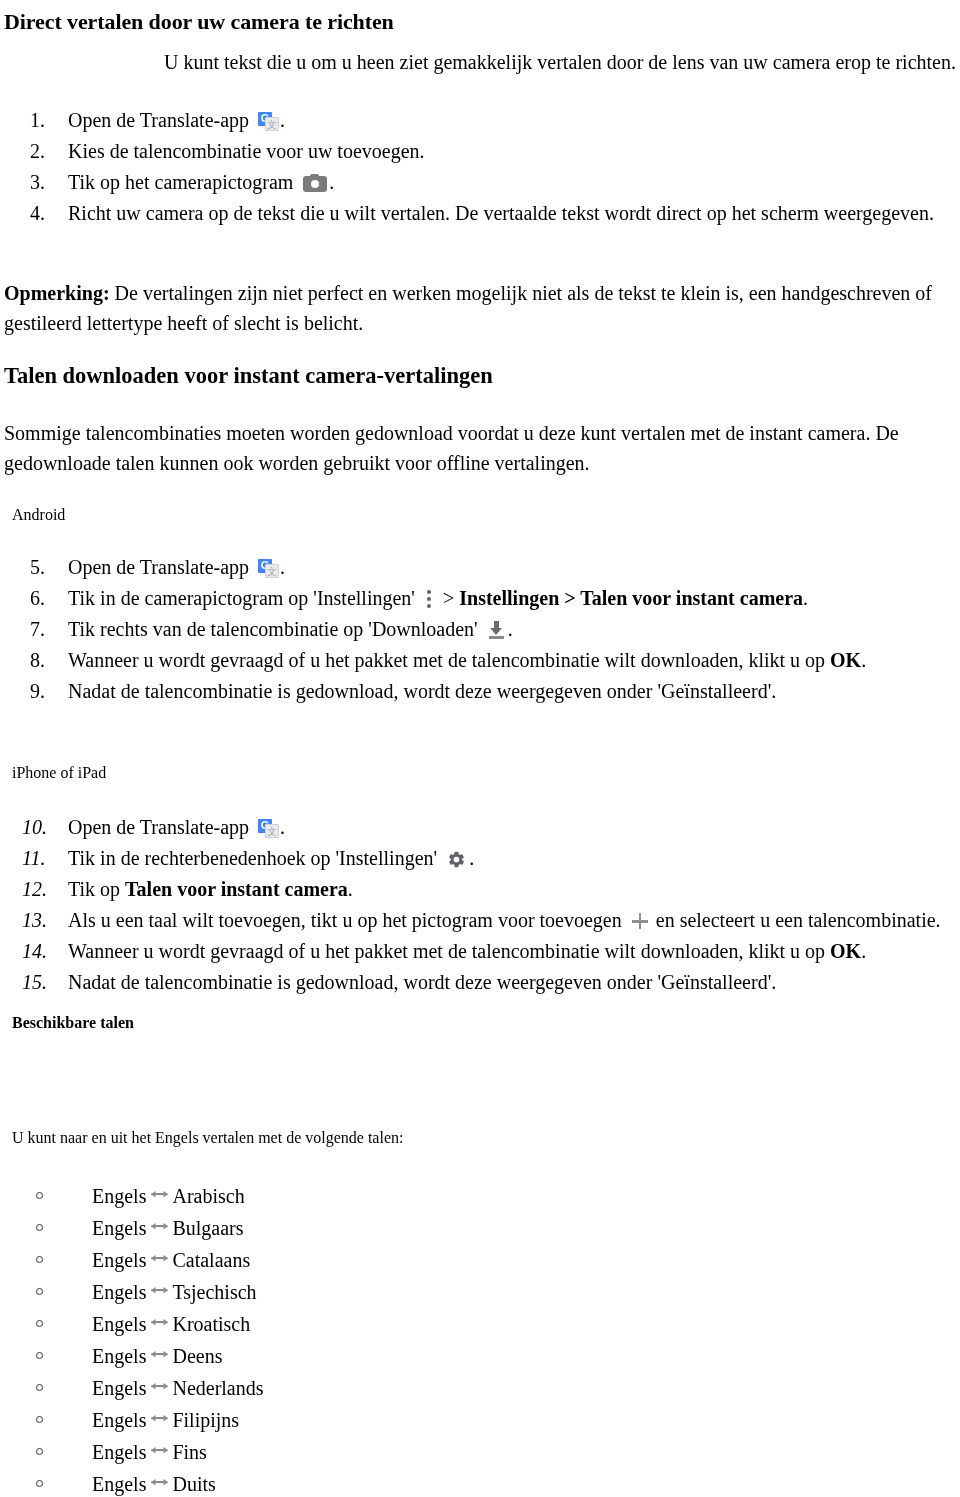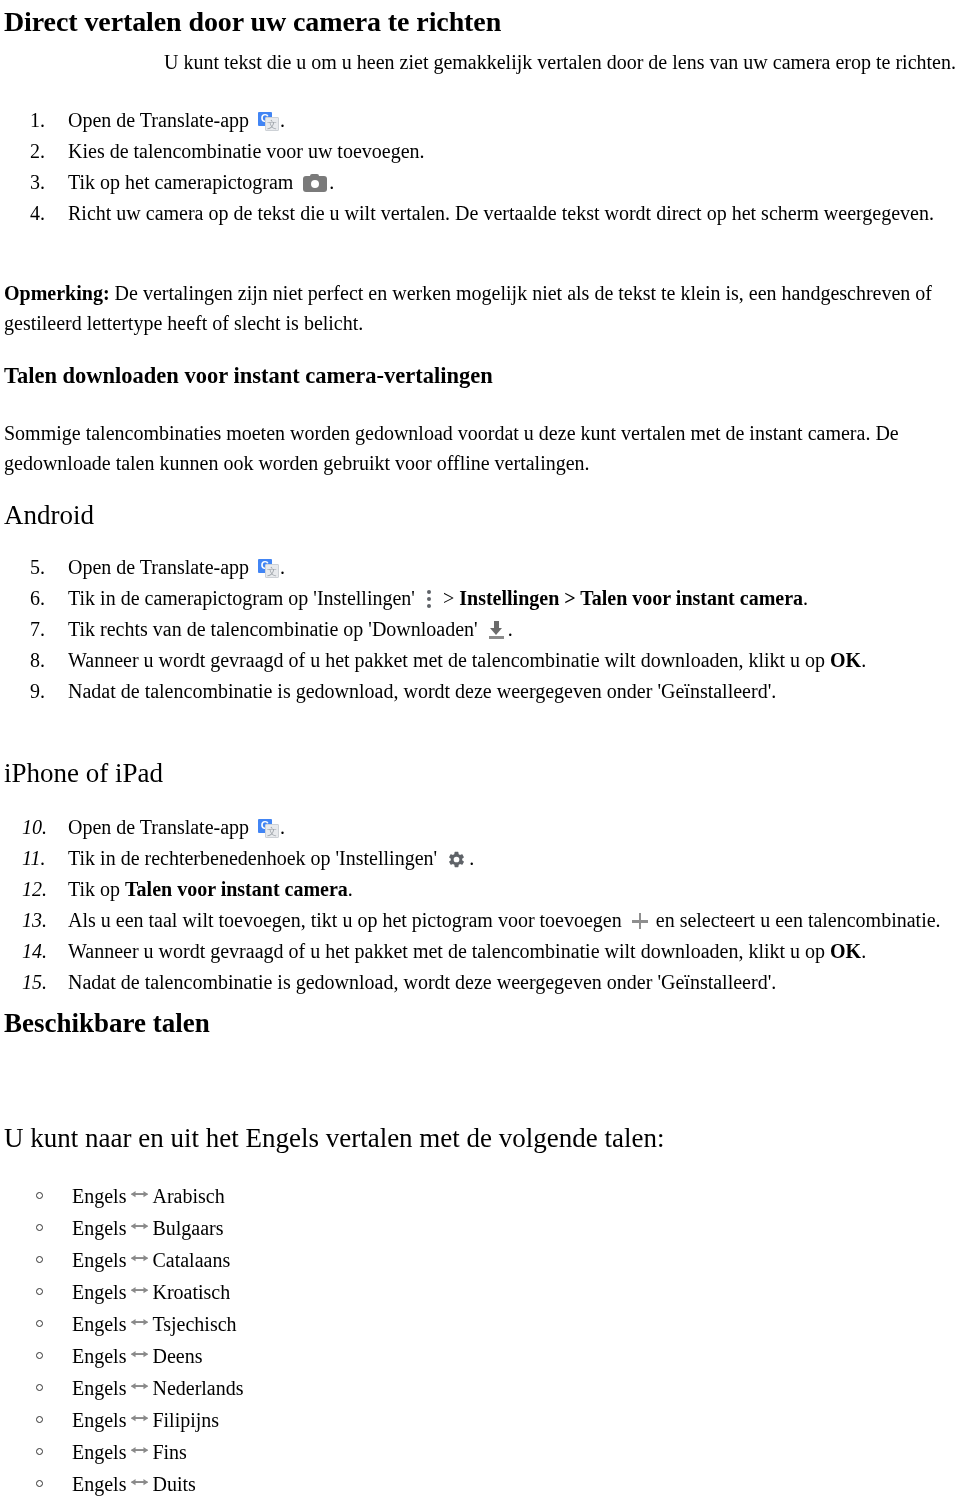--- a/index.html
+++ b/index.html
@@ -17,21 +17,21 @@
   .page {
     position: relative;
     width: 960px;
     height: 1497px;
     padding: 0;
     box-sizing: border-box;
   }
 
   
   h1.doc-title {
-    font-size: 28px;
+    font-size: 22px;
     font-weight: bold;
     margin: 0;
     padding: 4px 4px 0 4px;
     line-height: 32px;
     letter-spacing: -0.1px;
   }
   h2.sec-title {
     font-size: 22.5px;
     font-weight: bold;
     margin: 0;
@@ -40,23 +40,23 @@
   }
 
   
   p.body {
     font-size: 20px;
     line-height: 30px;
     margin: 0;
     padding: 0 4px 0 4px;
   }
   .plain-line {
-    font-size: 27px;
+    font-size: 16px;
     line-height: 30px;
-    padding-left: 4px;
+    padding-left: 12px;
   }
 
   
   ol.steps {
     margin: 0;
     padding: 0;
     list-style: none;
   }
   ol.steps > li {
     position: relative;
@@ -85,21 +85,21 @@
   
   ul.langs {
     margin: 0;
     padding: 0;
     list-style: none;
   }
   ul.langs > li {
     position: relative;
     font-size: 20px;
     line-height: 32px;
-    padding-left: 72px;
+    padding-left: 92px;
   }
   ul.langs > li > .ring {
     position: absolute;
     left: 36px;
     top: 12px;
     width: 7px;
     height: 7px;
     border: 1px solid #333;
     border-radius: 50%;
     box-sizing: border-box;
@@ -402,25 +402,25 @@
             <path fill="#8a8a8a" d="M17 8 L17 11 L2 11 L2 13 L17 13 L17 16 L23 12 Z" transform="translate(0,-6) scale(1,1)"></path>
             <path fill="#8a8a8a" d="M7 2 L7 5 L22 5 L22 7 L7 7 L7 10 L1 6 Z"></path>
           </svg><span class="lang-name">Bulgaars</span></li>
         <li><span class="ring"></span><span>Engels</span><svg class="icon swap-icon" viewBox="0 0 24 18">
             <path fill="#8a8a8a" d="M17 8 L17 11 L2 11 L2 13 L17 13 L17 16 L23 12 Z" transform="translate(0,-6) scale(1,1)"></path>
             <path fill="#8a8a8a" d="M7 2 L7 5 L22 5 L22 7 L7 7 L7 10 L1 6 Z"></path>
           </svg><span class="lang-name">Catalaans</span></li>
         <li><span class="ring"></span><span>Engels</span><svg class="icon swap-icon" viewBox="0 0 24 18">
             <path fill="#8a8a8a" d="M17 8 L17 11 L2 11 L2 13 L17 13 L17 16 L23 12 Z" transform="translate(0,-6) scale(1,1)"></path>
             <path fill="#8a8a8a" d="M7 2 L7 5 L22 5 L22 7 L7 7 L7 10 L1 6 Z"></path>
+          </svg><span class="lang-name">Tsjechisch</span></li>
+        <li><span class="ring"></span><span>Engels</span><svg class="icon swap-icon" viewBox="0 0 24 18">
+            <path fill="#8a8a8a" d="M17 8 L17 11 L2 11 L2 13 L17 13 L17 16 L23 12 Z" transform="translate(0,-6) scale(1,1)"></path>
+            <path fill="#8a8a8a" d="M7 2 L7 5 L22 5 L22 7 L7 7 L7 10 L1 6 Z"></path>
           </svg><span class="lang-name">Kroatisch</span></li>
-        <li><span class="ring"></span><span>Engels</span><svg class="icon swap-icon" viewBox="0 0 24 18">
-            <path fill="#8a8a8a" d="M17 8 L17 11 L2 11 L2 13 L17 13 L17 16 L23 12 Z" transform="translate(0,-6) scale(1,1)"></path>
-            <path fill="#8a8a8a" d="M7 2 L7 5 L22 5 L22 7 L7 7 L7 10 L1 6 Z"></path>
-          </svg><span class="lang-name">Tsjechisch</span></li>
         <li><span class="ring"></span><span>Engels</span><svg class="icon swap-icon" viewBox="0 0 24 18">
             <path fill="#8a8a8a" d="M17 8 L17 11 L2 11 L2 13 L17 13 L17 16 L23 12 Z" transform="translate(0,-6) scale(1,1)"></path>
             <path fill="#8a8a8a" d="M7 2 L7 5 L22 5 L22 7 L7 7 L7 10 L1 6 Z"></path>
           </svg><span class="lang-name">Deens</span></li>
         <li><span class="ring"></span><span>Engels</span><svg class="icon swap-icon" viewBox="0 0 24 18">
             <path fill="#8a8a8a" d="M17 8 L17 11 L2 11 L2 13 L17 13 L17 16 L23 12 Z" transform="translate(0,-6) scale(1,1)"></path>
             <path fill="#8a8a8a" d="M7 2 L7 5 L22 5 L22 7 L7 7 L7 10 L1 6 Z"></path>
           </svg><span class="lang-name">Nederlands</span></li>
         <li><span class="ring"></span><span>Engels</span><svg class="icon swap-icon" viewBox="0 0 24 18">
             <path fill="#8a8a8a" d="M17 8 L17 11 L2 11 L2 13 L17 13 L17 16 L23 12 Z" transform="translate(0,-6) scale(1,1)"></path>

